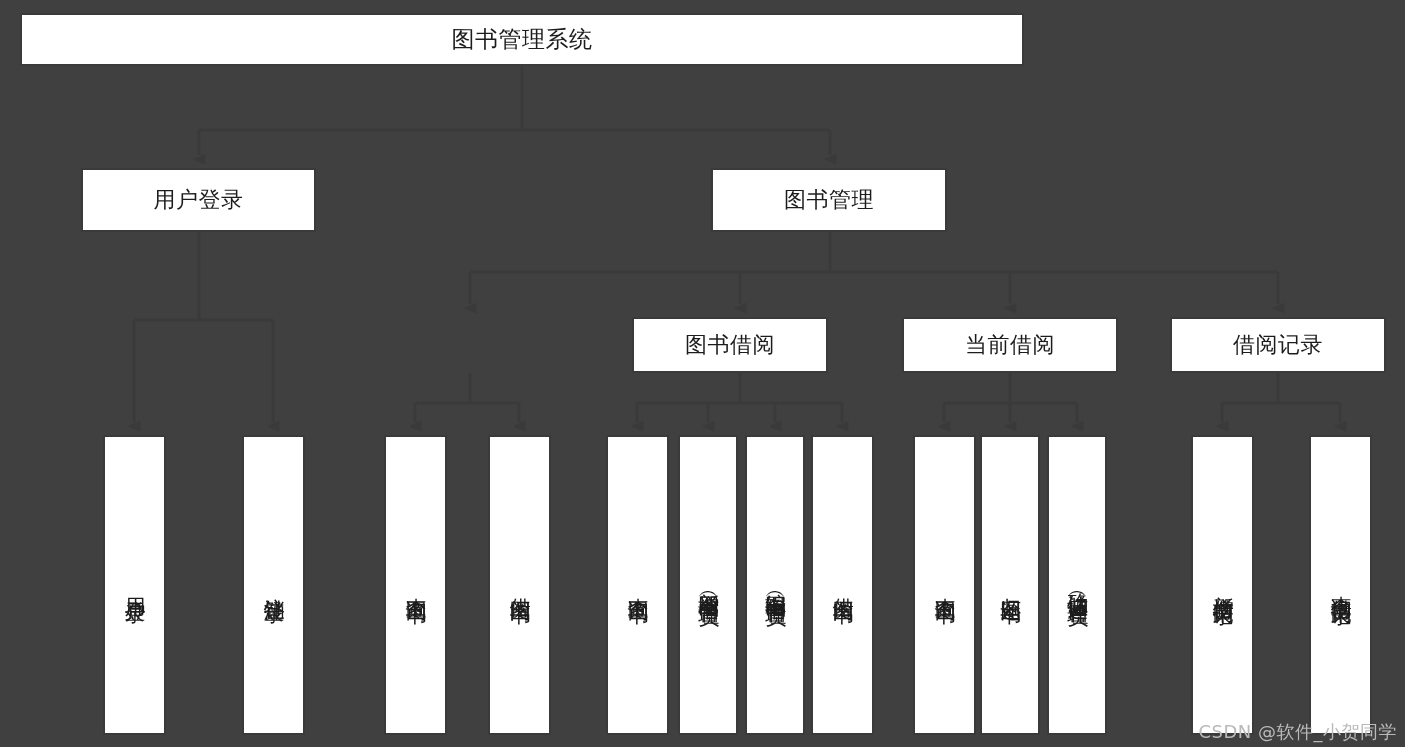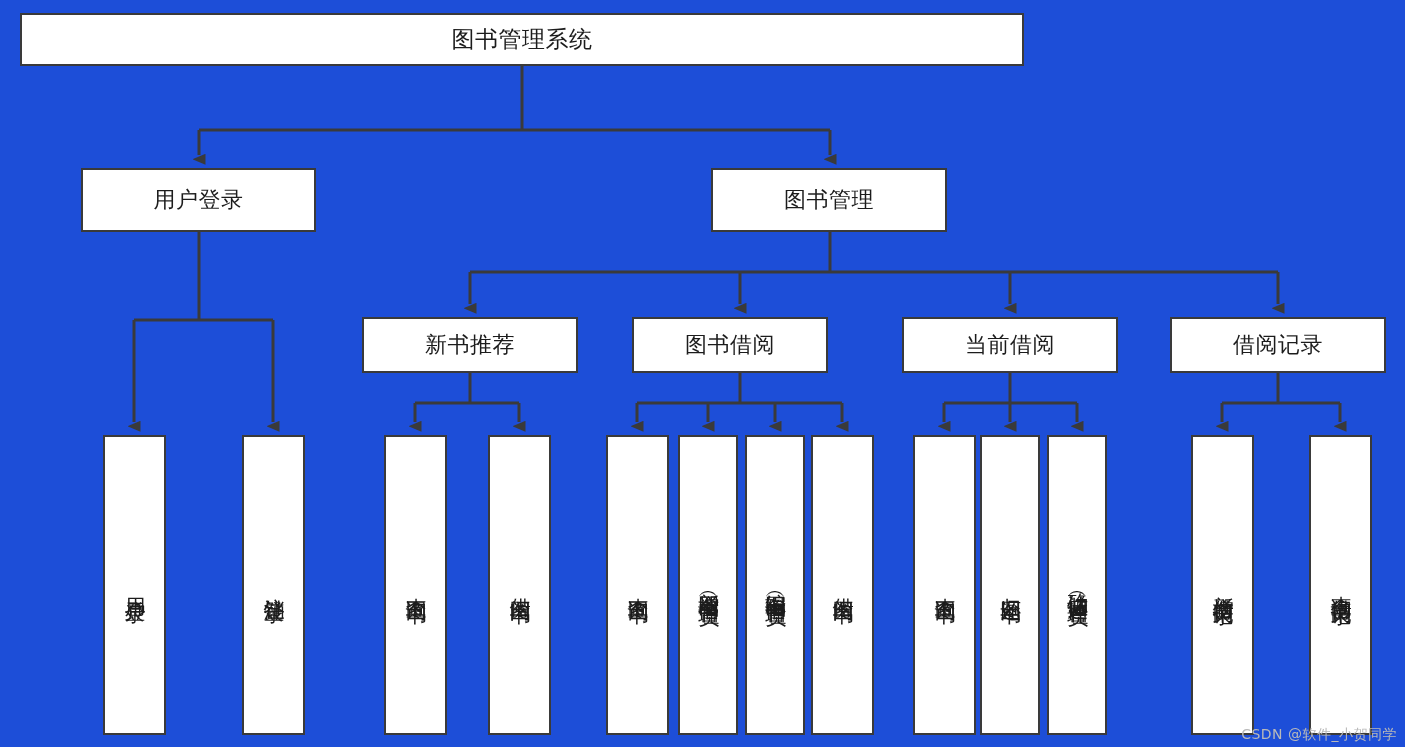--- a/index.html
+++ b/index.html
@@ -7,21 +7,21 @@
     padding: 0;
     background: #ffffff;
   }
   body {
     font-family: "DejaVu Sans", "Liberation Sans", sans-serif;
   }
   #canvas {
     position: relative;
     width: 1405px;
     height: 747px;
-    background: #1d4ed8;
+    background: #404040;
     overflow: hidden;
   }
   .node {
     position: absolute;
     box-sizing: border-box;
     background: #ffffff;
     border: 2.5px solid #3a3a3a;
     display: flex;
     align-items: center;
     justify-content: center;
@@ -55,21 +55,21 @@
     left: 0;
     top: 0;
     width: 1405px;
     height: 747px;
     pointer-events: none;
   }
   #watermark {
     position: absolute;
     right: 8px;
     bottom: 3px;
-    font-size: 14px;
+    font-size: 18px;
     color: #b9b9b9;
     letter-spacing: 0.5px;
     white-space: nowrap;
     text-align: center;
   }
 </style>
 </head>
 <body>
 
 <div id="canvas">
@@ -128,23 +128,20 @@
     <span>图书管理系统</span>
   </div>
 
   <div class="node h" style="left:81px; top:168px; width:235px; height:64px;">
     <span>用户登录</span>
   </div>
   <div class="node h" style="left:711px; top:168px; width:236px; height:64px;justify-content:center;">
     <span>图书管理</span>
   </div>
 
-  <div class="node h" style="left:362px; top:317px; width:216px; height:56px;">
-    <span>新书推荐</span>
-  </div>
   <div class="node h" style="left:632px; top:317px; width:196px; height:56px;">
     <span>图书借阅</span>
   </div>
   <div class="node h" style="left:1170px; top:317px; width:216px; height:56px;">
     <span>借阅记录</span>
   </div>
   <div class="node h" style="left:902px; top:317px; width:216px; height:56px;">
     <span>当前借阅</span>
   </div>
 

